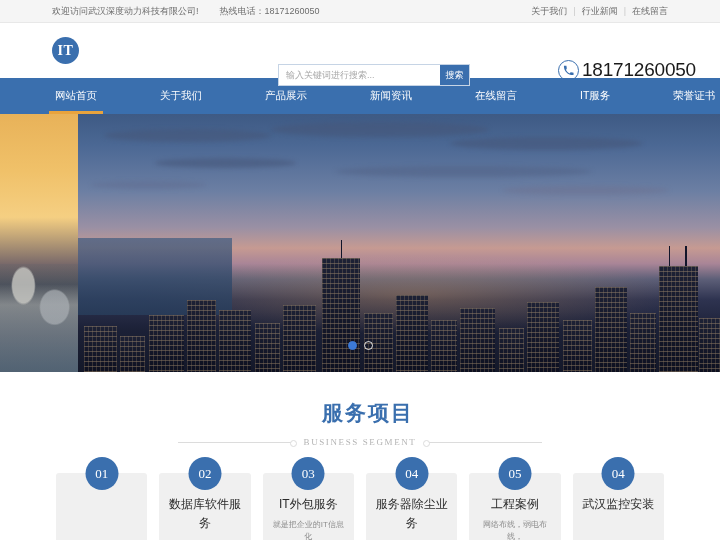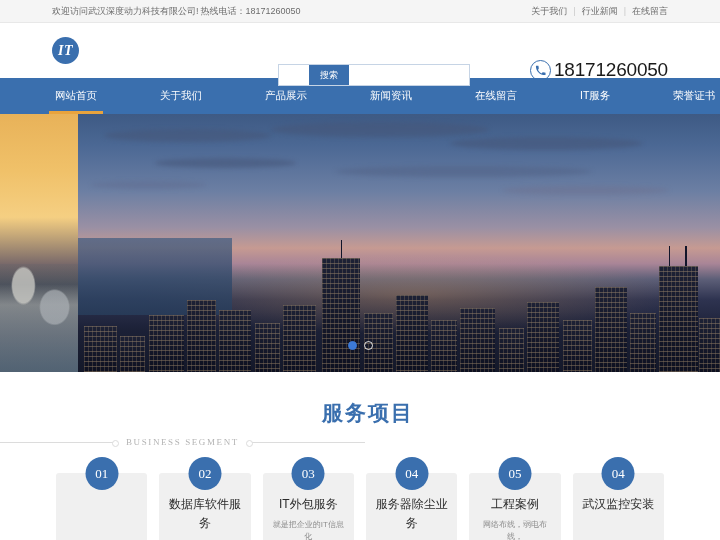--- a/index.html
+++ b/index.html
@@ -16,21 +16,21 @@
     background: #f5f5f5;
     border-bottom: 1px solid #e8e8e8;
     display: flex;
     align-items: center;
     justify-content: space-between;
     padding: 0 52px;
     font-size: 9px;
     color: #6d6d6d;
     white-space: nowrap;
   }
-  .topbar-left { display: flex; align-items: center; gap: 2px; }
+  .topbar-left { display: flex; align-items: center; gap: 21px; }
   .topbar-right { display: flex; align-items: center; gap: 6px; }
   .topbar-right a { color: #6d6d6d; text-decoration: none; }
   .topbar-sep { color: #c9c9c9; }
 
   
   .header {
     height: 55px;
     background: #ffffff;
     display: flex;
     align-items: center;
@@ -39,21 +39,20 @@
   }
   .brand { display: flex; align-items: center; gap: 7px; }
   .logo-circle {
     width: 27px; height: 27px;
     border-radius: 50%;
     background: #3a6fae;
     color: #ffffff;
     display: flex; align-items: center; justify-content: center;
     font-size: 14px; font-weight: bold; letter-spacing: 0.5px;
     font-family: "Liberation Serif", "DejaVu Serif", serif;
-    font-style: italic;
   }
   .brand-name {
     font-size: 14px; font-weight: bold; color: #222222;
     letter-spacing: 0.3px;
   }
 
   .search-wrap {
     position: absolute;
     left: 278px;
     top: 41px;
@@ -78,21 +77,21 @@
     color: #ffffff;
     border: none;
     font-size: 9px;
     cursor: pointer;
     font-family: "Liberation Sans", "DejaVu Sans", sans-serif;
     margin-left: 30px;
   }
 
   .phone-wrap {
     position: absolute;
-    right: 52px; top: 36px;
+    right: 24px; top: 36px;
     display: flex; align-items: center; gap: 3px;
   }
   .phone-icon {
     width: 21px; height: 21px;
     border-radius: 50%;
     border: 1.5px solid #3a6fae;
     display: flex; align-items: center; justify-content: center;
     color: #3a6fae;
     flex: 0 0 auto;
   }
@@ -223,21 +222,21 @@
   .services { padding-top: 27px; background: #ffffff; }
   .sec-title {
     text-align: center;
     color: #3a6fae;
     font-size: 21px;
     font-weight: bold;
     letter-spacing: 2px;
     padding-left: 16px;
   }
   .sec-sub-row {
-    display: flex; align-items: center; 
+    display: flex; align-items: center; justify-content: center;
     gap: 10px;
     margin-top: 10px;
   }
   .sec-line {
     width: 116px; height: 1px; background: #dcdcdc;
     position: relative;
   }
   .sec-line::after {
     content: "";
     position: absolute; top: -2px;
@@ -313,20 +312,21 @@
     <a href="#">在线留言</a>
   </div>
 </div>
 
 <div class="header">
   <div class="brand">
     <div class="logo-circle">IT</div>
   </div>
 
   <div class="search-wrap">
+    <input class="search-input" type="text" placeholder="输入关键词进行搜索..." style="">
     <button class="search-btn">搜索</button>
   </div>
 
   <div class="phone-wrap">
     <span class="phone-icon">
       <svg width="11" height="11" viewBox="0 0 24 24" fill="currentColor" aria-hidden="true">
         <path d="M6.6 10.8c1.8 3.4 4.2 5.8 7.6 7.6l2.5-2.5c.3-.3.8-.4 1.2-.3 1.3.4 2.7.7 4.1.7.6 0 1 .4 1 1V21c0 .6-.4 1-1 1C10.8 22 2 13.2 2 2.5c0-.6.4-1 1-1h3.7c.6 0 1 .4 1 1 0 1.4.2 2.8.7 4.1.1.4 0 .9-.3 1.2L6.6 10.8z"></path>
       </svg>
     </span>
     <span class="phone-num">18171260050</span>

